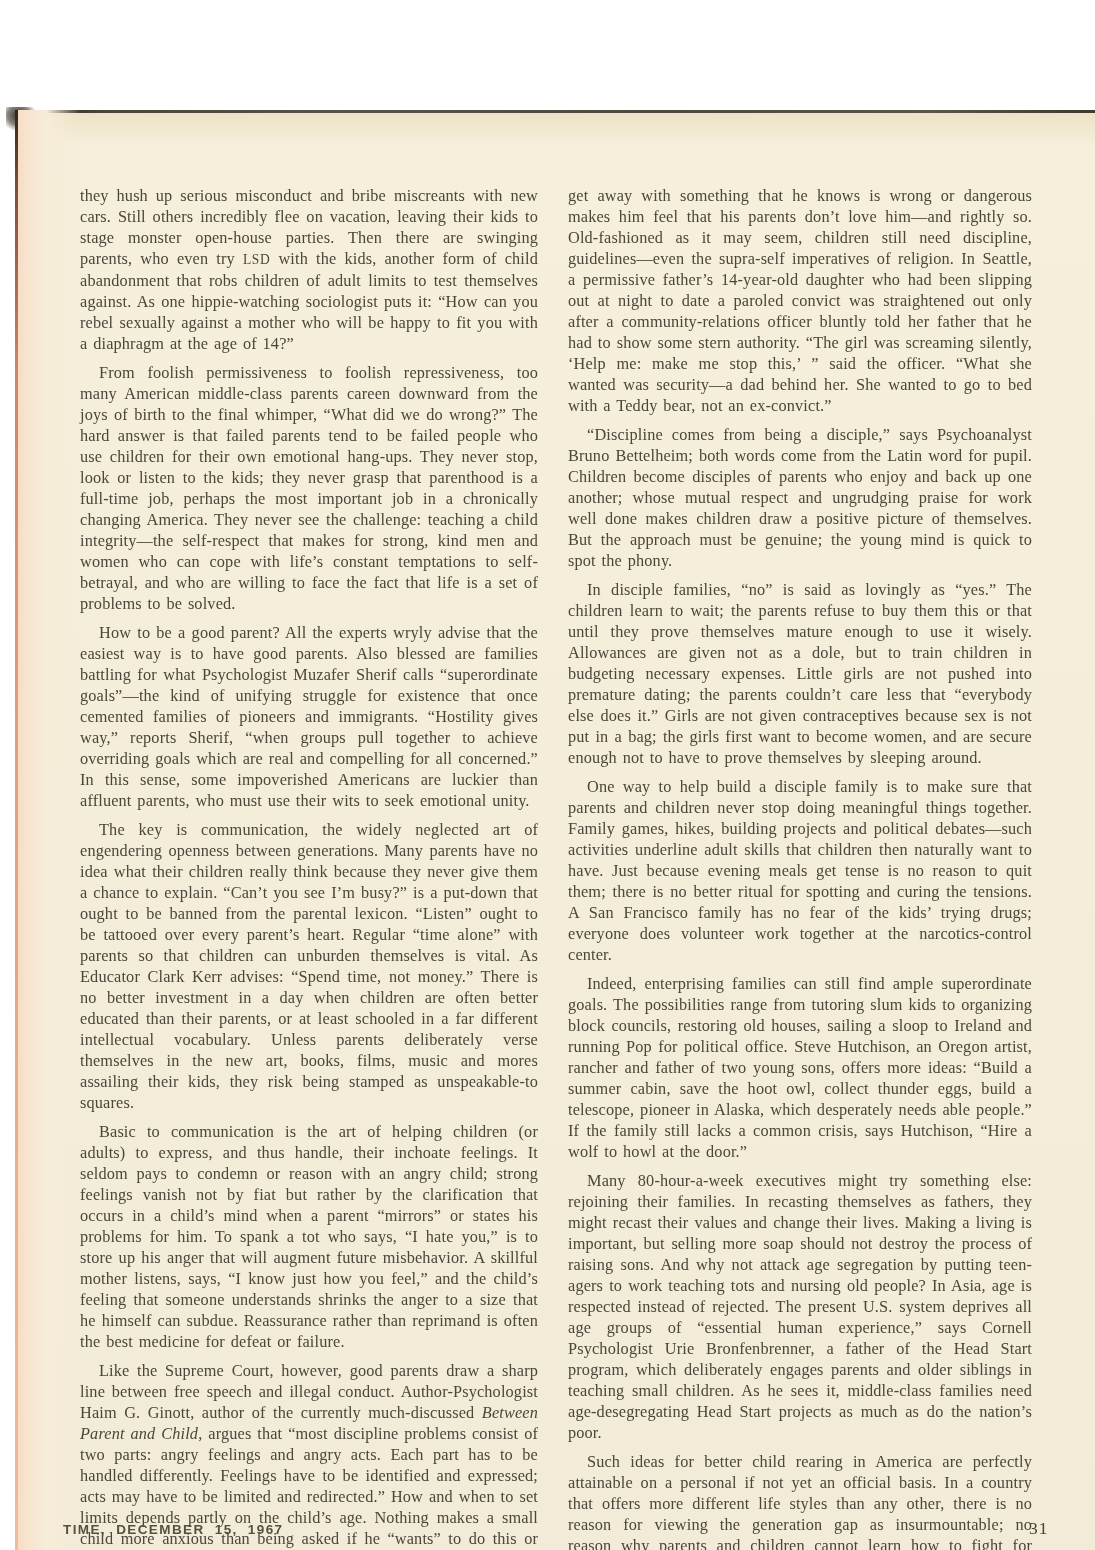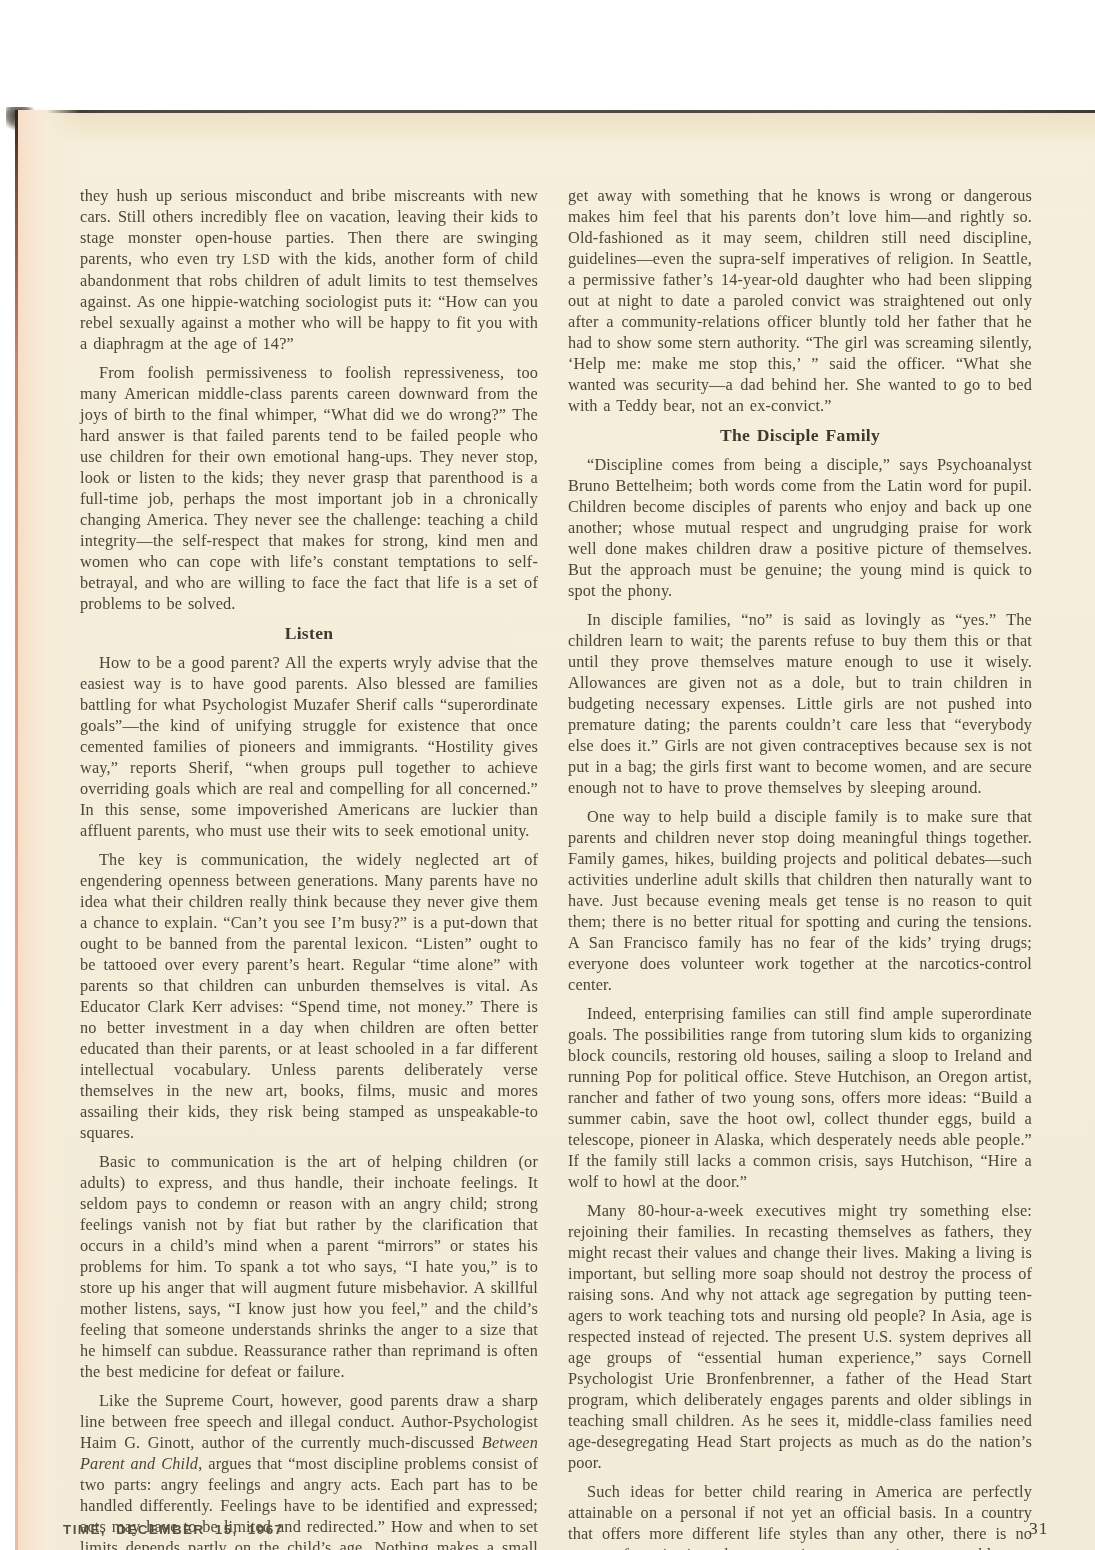--- a/index.html
+++ b/index.html
@@ -100,30 +100,28 @@
   <div class="sheet">
     <div class="top-edge"></div>
     <div class="top-shade"></div>
     <div class="corner-shadow"></div>
     <div class="left-edge-line"></div>
     <div class="left-curl"></div>
 
     <div class="column left">
         <p class="body-para">they hush up serious misconduct and bribe miscreants with new cars. Still others incredibly flee on vacation, leaving their kids to stage monster open-house parties. Then there are swinging parents, who even try <span class="sc">LSD</span> with the kids, another form of child abandonment that robs children of adult limits to test themselves against. As one hippie-watching sociologist puts it: “How can you rebel sexually against a mother who will be happy to fit you with a diaphragm at the age of 14?”</p>
         <p class="body-para indent">From foolish permissiveness to foolish repressiveness, too many American middle-class parents careen downward from the joys of birth to the final whimper, “What did we do wrong?” The hard answer is that failed parents tend to be failed people who use children for their own emotional hang-ups. They never stop, look or listen to the kids; they never grasp that parenthood is a full-time job, perhaps the most important job in a chronically changing America. They never see the challenge: teaching a child integrity—the self-respect that makes for strong, kind men and women who can cope with life’s constant temptations to self-betrayal, and who are willing to face the fact that life is a set of problems to be solved.</p>
-        <div class="col-heading">Listen</div>
         <p class="body-para indent">How to be a good parent? All the experts wryly advise that the easiest way is to have good parents. Also blessed are families battling for what Psychologist Muzafer Sherif calls “superordinate goals”—the kind of unifying struggle for existence that once cemented families of pioneers and immigrants. “Hostility gives way,” reports Sherif, “when groups pull together to achieve overriding goals which are real and compelling for all concerned.” In this sense, some impoverished Americans are luckier than affluent parents, who must use their wits to seek emotional unity.</p>
         <p class="body-para indent">The key is communication, the widely neglected art of engendering openness between generations. Many parents have no idea what their children really think because they never give them a chance to explain. “Can’t you see I’m busy?” is a put-down that ought to be banned from the parental lexicon. “Listen” ought to be tattooed over every parent’s heart. Regular “time alone” with parents so that children can unburden themselves is vital. As Educator Clark Kerr advises: “Spend time, not money.” There is no better investment in a day when children are often better educated than their parents, or at least schooled in a far different intellectual vocabulary. Unless parents deliberately verse themselves in the new art, books, films, music and mores assailing their kids, they risk being stamped as unspeakable-to squares.</p>
         <p class="body-para indent">Basic to communication is the art of helping children (or adults) to express, and thus handle, their inchoate feelings. It seldom pays to condemn or reason with an angry child; strong feelings vanish not by fiat but rather by the clarification that occurs in a child’s mind when a parent “mirrors” or states his problems for him. To spank a tot who says, “I hate you,” is to store up his anger that will augment future misbehavior. A skillful mother listens, says, “I know just how you feel,” and the child’s feeling that someone understands shrinks the anger to a size that he himself can subdue. Reassurance rather than reprimand is often the best medicine for defeat or failure.</p>
         <p class="body-para indent">Like the Supreme Court, however, good parents draw a sharp line between free speech and illegal conduct. Author-Psychologist Haim G. Ginott, author of the currently much-discussed <i>Between Parent and Child</i>, argues that “most discipline problems consist of two parts: angry feelings and angry acts. Each part has to be handled differently. Feelings have to be identified and expressed; acts may have to be limited and redirected.” How and when to set limits depends partly on the child’s age. Nothing makes a small child more anxious than being asked if he “wants” to do this or that and then being given reasons as to why he should. Dr. Spock, sometimes accused of permissiveness, firmly advises, “Just do what’s necessary.” In short: time for bed, lights out, no chatter.</p>
         <p class="body-para indent">Limits certainly require reasons, but once clearly stated, they should be enforced without exception. Letting a child</p>
       </div>
     <div class="column right">
         <p class="body-para">get away with something that he knows is wrong or dangerous makes him feel that his parents don’t love him—and rightly so. Old-fashioned as it may seem, children still need discipline, guidelines—even the supra-self imperatives of religion. In Seattle, a permissive father’s 14-year-old daughter who had been slipping out at night to date a paroled convict was straightened out only after a community-relations officer bluntly told her father that he had to show some stern authority. “The girl was screaming silently, ‘Help me: make me stop this,’ ” said the officer. “What she wanted was security—a dad behind her. She wanted to go to bed with a Teddy bear, not an ex-convict.”</p>
-        <div class="col-heading">The Disciple Family</div>
         <p class="body-para indent">“Discipline comes from being a disciple,” says Psychoanalyst Bruno Bettelheim; both words come from the Latin word for pupil. Children become disciples of parents who enjoy and back up one another; whose mutual respect and ungrudging praise for work well done makes children draw a positive picture of themselves. But the approach must be genuine; the young mind is quick to spot the phony.</p>
         <p class="body-para indent">In disciple families, “no” is said as lovingly as “yes.” The children learn to wait; the parents refuse to buy them this or that until they prove themselves mature enough to use it wisely. Allowances are given not as a dole, but to train children in budgeting necessary expenses. Little girls are not pushed into premature dating; the parents couldn’t care less that “everybody else does it.” Girls are not given contraceptives because sex is not put in a bag; the girls first want to become women, and are secure enough not to have to prove themselves by sleeping around.</p>
         <p class="body-para indent">One way to help build a disciple family is to make sure that parents and children never stop doing meaningful things together. Family games, hikes, building projects and political debates—such activities underline adult skills that children then naturally want to have. Just because evening meals get tense is no reason to quit them; there is no better ritual for spotting and curing the tensions. A San Francisco family has no fear of the kids’ trying drugs; everyone does volunteer work together at the narcotics-control center.</p>
         <p class="body-para indent">Indeed, enterprising families can still find ample superordinate goals. The possibilities range from tutoring slum kids to organizing block councils, restoring old houses, sailing a sloop to Ireland and running Pop for political office. Steve Hutchison, an Oregon artist, rancher and father of two young sons, offers more ideas: “Build a summer cabin, save the hoot owl, collect thunder eggs, build a telescope, pioneer in Alaska, which desperately needs able people.” If the family still lacks a common crisis, says Hutchison, “Hire a wolf to howl at the door.”</p>
         <p class="body-para indent">Many 80-hour-a-week executives might try something else: rejoining their families. In recasting themselves as fathers, they might recast their values and change their lives. Making a living is important, but selling more soap should not destroy the process of raising sons. And why not attack age segregation by putting teen-agers to work teaching tots and nursing old people? In Asia, age is respected instead of rejected. The present U.S. system deprives all age groups of “essential human experience,” says Cornell Psychologist Urie Bronfenbrenner, a father of the Head Start program, which deliberately engages parents and older siblings in teaching small children. As he sees it, middle-class families need age-desegregating Head Start projects as much as do the nation’s poor.</p>
         <p class="body-para indent">Such ideas for better child rearing in America are perfectly attainable on a personal if not yet an official basis. In a country that offers more different life styles than any other, there is no reason for viewing the generation gap as insurmountable; no reason why parents and children cannot learn how to fight for rather than against one another. The fact that America is full of disciple families—despite seemingly enormous odds against them—is a counterweight to the relatively few pathological cases that get all the publicity. If the Beatle girl leaves home after living alone for so many years, her parents stand condemned for a failure that Americans can and must avoid.</p>
       </div>
 
     <div class="footer-date">TIME, DECEMBER 15, 1967</div>
     <div class="footer-page-number">31</div>

